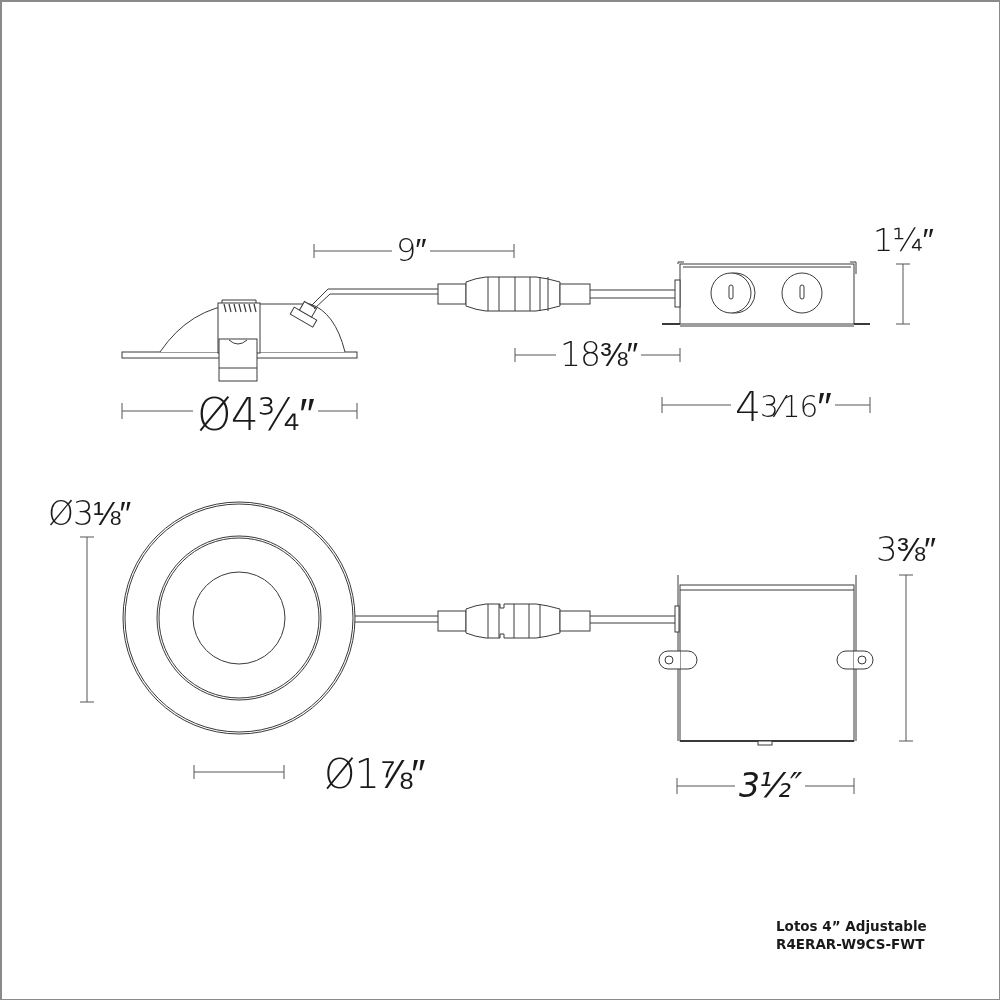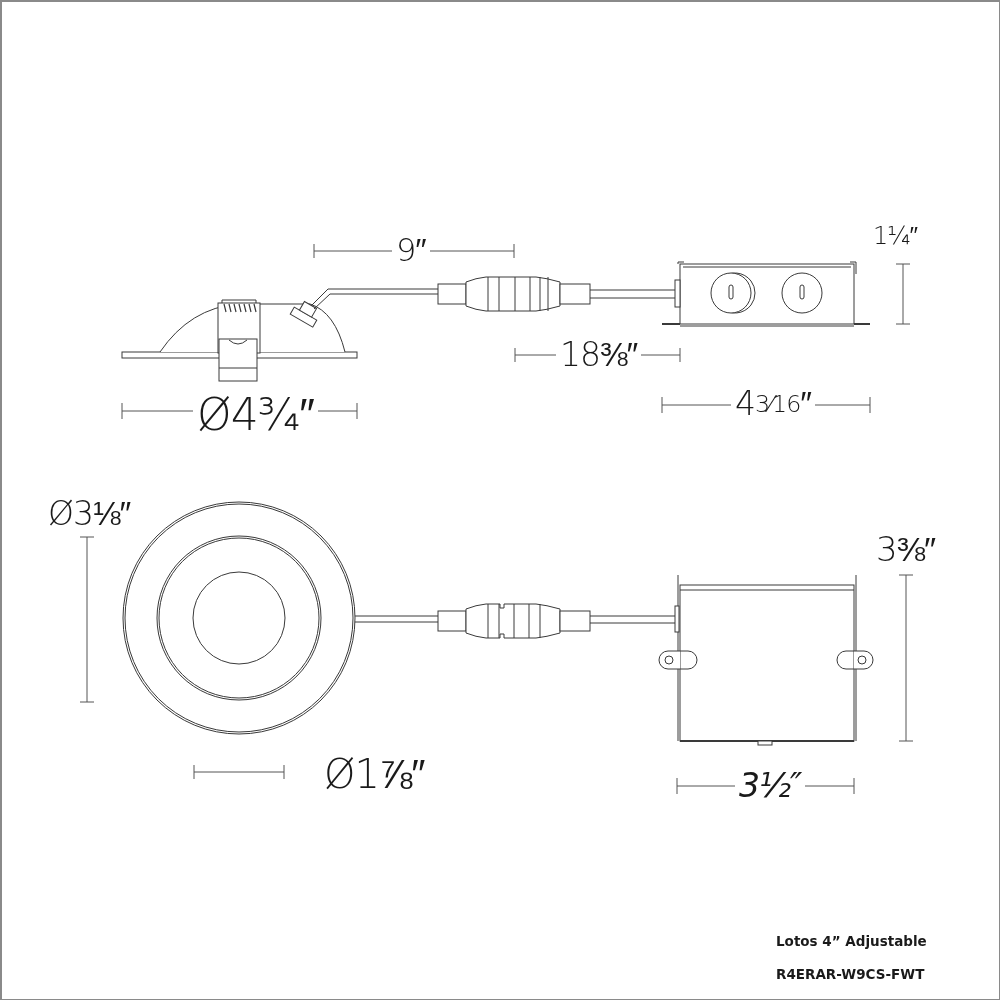--- a/index.html
+++ b/index.html
@@ -14,21 +14,21 @@
       position: absolute; font-family: "DejaVu Sans", "Liberation Sans", sans-serif;
       font-weight: 300; color: #1a1a1a; white-space: nowrap; line-height: 1;
       background: #fff; padding: 0 4px; letter-spacing: -1px;
     }
     .dim .frac { font-size: 0.72em; vertical-align: 0.12em; letter-spacing: -1px; }
     .title-block {
       position: absolute; left: 776px; top: 917px;
       font-family: "DejaVu Sans", "Liberation Sans", sans-serif; font-weight: bold;
       font-size: 13.5px; color: #1a1a1a; line-height: 18px;
     }
-    .title-block div { white-space: nowrap; margin-top: 15px; }
+    .title-block div { white-space: nowrap; }
   </style>
 </head>
 <body>
 
 <div class="frame"></div>
 
 <svg class="drawing" width="1000" height="1000" viewBox="0 0 1000 1000">
   <g fill="none" stroke="#3a3a3a" stroke-width="1">
 
     <g>
@@ -171,25 +171,25 @@
 </div>
 
 <div class="dim" style="left:193px; top:393px; font-size:44px;">
   <span>Ø</span><span>4</span><span>¾</span><span>″</span>
 </div>
 
 <div class="dim" style="left:556px; top:338px; font-size:33px;">
   <span>18</span><span>⅜</span><span>″</span>
 </div>
 
-<div class="dim" style="left:731px; top:387px; font-size:33px;">
+<div class="dim" style="left:731px; top:387px; font-size:41px;">
   <span>4</span><span class="frac">3⁄16</span><span>″</span>
 </div>
 
-<div class="dim" style="left:869px; top:224px; font-size:24px;">
+<div class="dim" style="left:869px; top:224px; font-size:32px;">
   <span>1</span><span>¼</span><span>″</span>
 </div>
 
 <div class="dim" style="left:44px; top:497px; font-size:33px;">
   <span>Ø</span><span>3</span><span>⅛</span><span>″</span>
 </div>
 
 <div class="dim" style="left:296px; top:754px; font-size:40px;margin-left:24px;">
   <span>Ø</span><span>1</span><span>⅞</span><span>″</span>
 </div>

